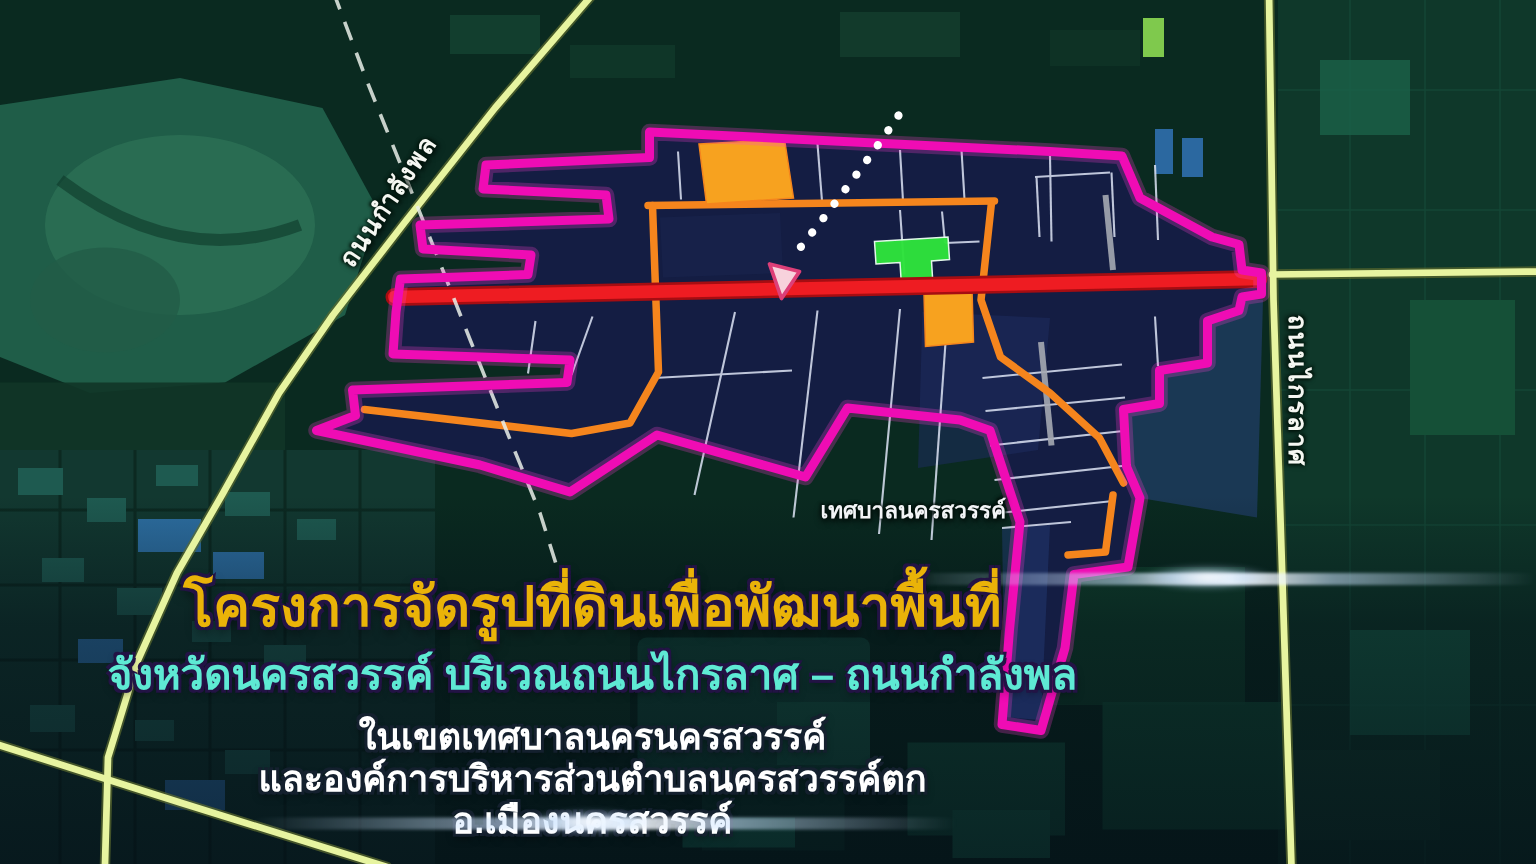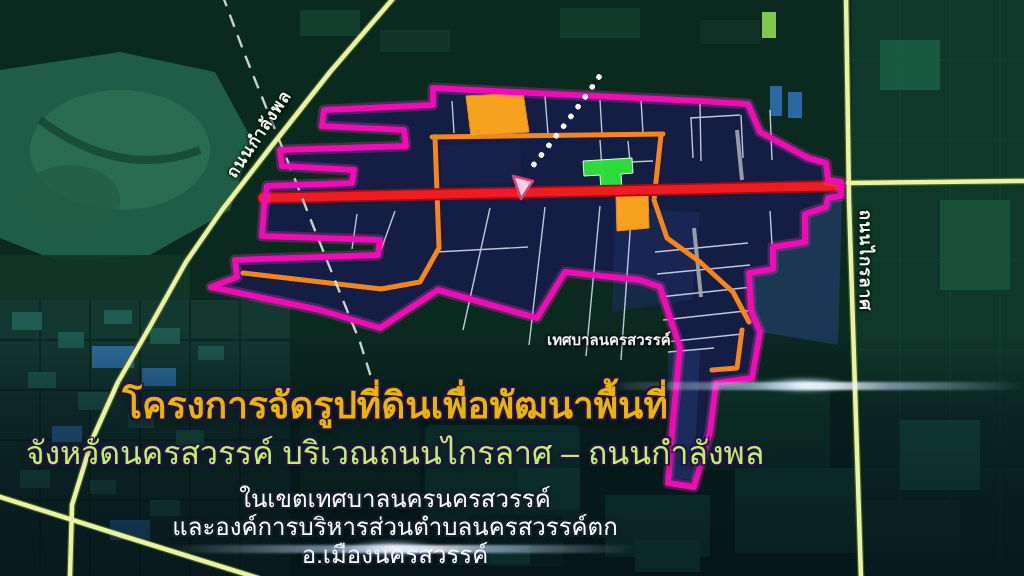--- a/index.html
+++ b/index.html
@@ -39,26 +39,26 @@
 
   .caption{
     position:absolute;left:10px;top:386px;width:770px;text-align:center;
   }
   .caption .title{
     color:#eab308;font-size:37px;font-weight:800;line-height:1.08;white-space:nowrap;
     text-shadow:-2px -2px 0 #231345,2px -2px 0 #231345,-2px 2px 0 #231345,2px 2px 0 #231345,0 4px 8px rgba(0,0,0,.55);
     font-family:Liberation Serif, serif;
   }
   .caption .subtitle{
-    color:#bef264;font-size:32px;font-weight:400;margin-top:1px;white-space:nowrap;
+    color:#5eead4;font-size:28px;font-weight:700;margin-top:1px;white-space:nowrap;
     text-shadow:-2px -2px 0 #231345,2px -2px 0 #231345,-2px 2px 0 #231345,2px 2px 0 #231345,0 3px 6px rgba(0,0,0,.55);
   }
   .caption .white-lines{margin-top:7px;}
   .caption .white-lines div{
-    color:#ffffff;font-size:24px;font-weight:400;line-height:28px;white-space:nowrap;
+    color:#ffffff;font-size:24px;font-weight:700;line-height:28px;white-space:nowrap;
     text-shadow:-2px -2px 0 #14202e,2px -2px 0 #14202e,-2px 2px 0 #14202e,2px 2px 0 #14202e,0 3px 6px rgba(0,0,0,.6);
   }
 
   
   .flare{position:absolute;pointer-events:none;}
   .flare-line{
     height:8px;border-radius:4px;filter:blur(1px);
     background:linear-gradient(90deg,rgba(200,225,255,0) 0%,rgba(205,228,255,.55) 35%,rgba(255,255,255,.95) 52%,rgba(205,228,255,.55) 68%,rgba(200,225,255,0) 100%);
   }
   .flare-core{

